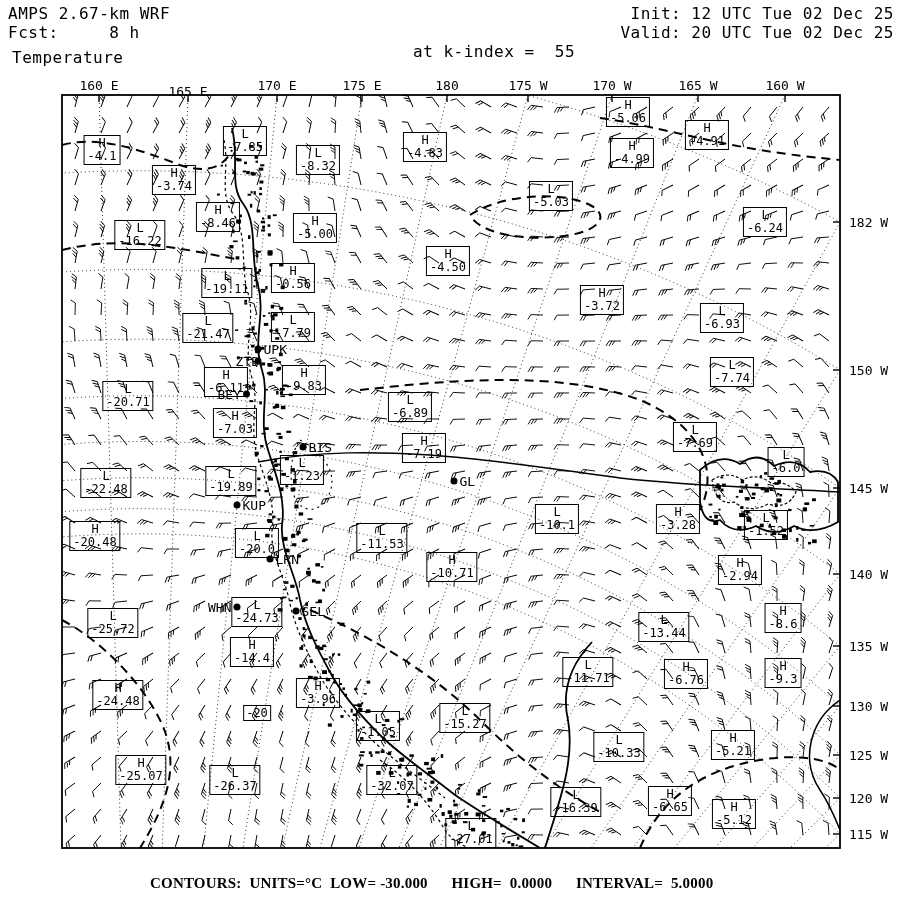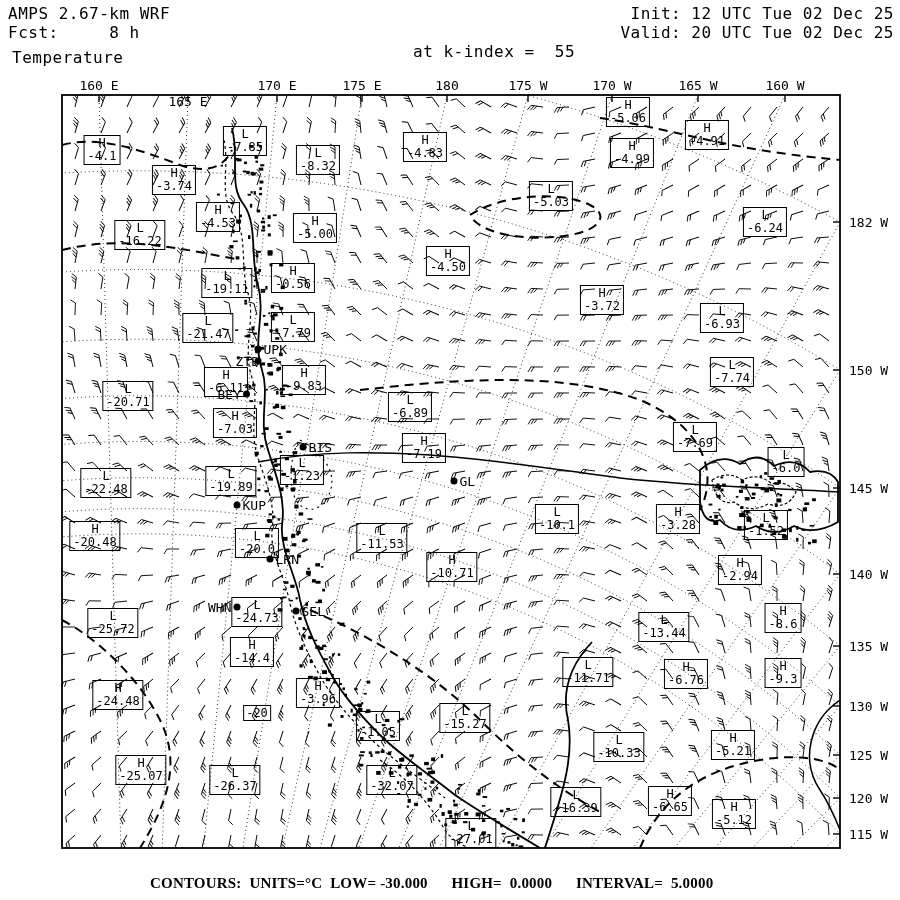--- a/index.html
+++ b/index.html
@@ -1358,21 +1358,21 @@
         <line x1="833" y1="646" x2="840" y2="646" stroke="#000" stroke-width="1.4"></line>
         <line x1="833" y1="706" x2="840" y2="706" stroke="#000" stroke-width="1.4"></line>
         <line x1="833" y1="755" x2="840" y2="755" stroke="#000" stroke-width="1.4"></line>
         <line x1="833" y1="798" x2="840" y2="798" stroke="#000" stroke-width="1.4"></line>
         <line x1="833" y1="834" x2="840" y2="834" stroke="#000" stroke-width="1.4"></line>
       </g>
   </svg>
 
   <div id="axis-top">
       <div class="axis-label" style="left: 99px; top: 78px;">160 E</div>
-      <div class="axis-label" style="left: 188px; top: 94px; text-align: right;">165 E</div>
+      <div class="axis-label" style="left: 188px; top: 84px; text-align: right;">165 E</div>
       <div class="axis-label" style="left: 277px; top: 78px;">170 E</div>
       <div class="axis-label" style="left: 362px; top: 78px;">175 E</div>
       <div class="axis-label" style="left: 447px; top: 78px;">180</div>
       <div class="axis-label" style="left: 528px; top: 78px;">175 W</div>
       <div class="axis-label" style="left: 612px; top: 78px;">170 W</div>
       <div class="axis-label" style="left: 698px; top: 78px;">165 W</div>
       <div class="axis-label" style="left: 785px; top: 78px;">160 W</div>
     </div>
   <div id="axis-right">
       <div class="axis-label axis-label-right" style="left: 849px; top: 222px; transform: translate(0px, -50%);">182 W</div>
@@ -1388,21 +1388,21 @@
   <div id="markers">
       <div class="marker" style="left: 102px; top: 150px;"><div class="hl">H</div><div>-4.1</div></div>
       <div class="marker" style="left: 245px; top: 141px;"><div class="hl">L</div><div>-7.85</div></div>
       <div class="marker" style="left: 318px; top: 160px;"><div class="hl">L</div><div>-8.32</div></div>
       <div class="marker" style="left: 425px; top: 147px;"><div class="hl">H</div><div>-4.83</div></div>
       <div class="marker" style="left: 174px; top: 180px;"><div class="hl">H</div><div>-3.74</div></div>
       <div class="marker" style="left: 628px; top: 112px;"><div class="hl">H</div><div>-5.06</div></div>
       <div class="marker" style="left: 707px; top: 135px;"><div class="hl">H</div><div>-4.91</div></div>
       <div class="marker" style="left: 632px; top: 153px;"><div class="hl">H</div><div>-4.99</div></div>
       <div class="marker" style="left: 140px; top: 235px;"><div class="hl">L</div><div>-16.22</div></div>
-      <div class="marker" style="left: 218px; top: 217px;"><div class="hl">H</div><div>-4.53</div></div>
+      <div class="marker" style="left: 218px; top: 217px;"><div class="hl">H</div><div>-8.46</div></div>
       <div class="marker" style="left: 315px; top: 228px;"><div class="hl">H</div><div>-5.00</div></div>
       <div class="marker" style="left: 551px; top: 196px;"><div class="hl">L</div><div>-5.03</div></div>
       <div class="marker" style="left: 765px; top: 222px;"><div class="hl">L</div><div>-6.24</div></div>
       <div class="marker" style="left: 448px; top: 261px;"><div class="hl">H</div><div>-4.50</div></div>
       <div class="marker" style="left: 227px; top: 283px;"><div class="hl">L</div><div>-19.11</div></div>
       <div class="marker" style="left: 293px; top: 278px;"><div class="hl">H</div><div>-0.56</div></div>
       <div class="marker" style="left: 602px; top: 300px;"><div class="hl">H</div><div>-3.72</div></div>
       <div class="marker" style="left: 722px; top: 318px;"><div class="hl">L</div><div>-6.93</div></div>
       <div class="marker" style="left: 208px; top: 328px;"><div class="hl">L</div><div>-21.47</div></div>
       <div class="marker" style="left: 293px; top: 327px;"><div class="hl">L</div><div>-7.79</div></div>

